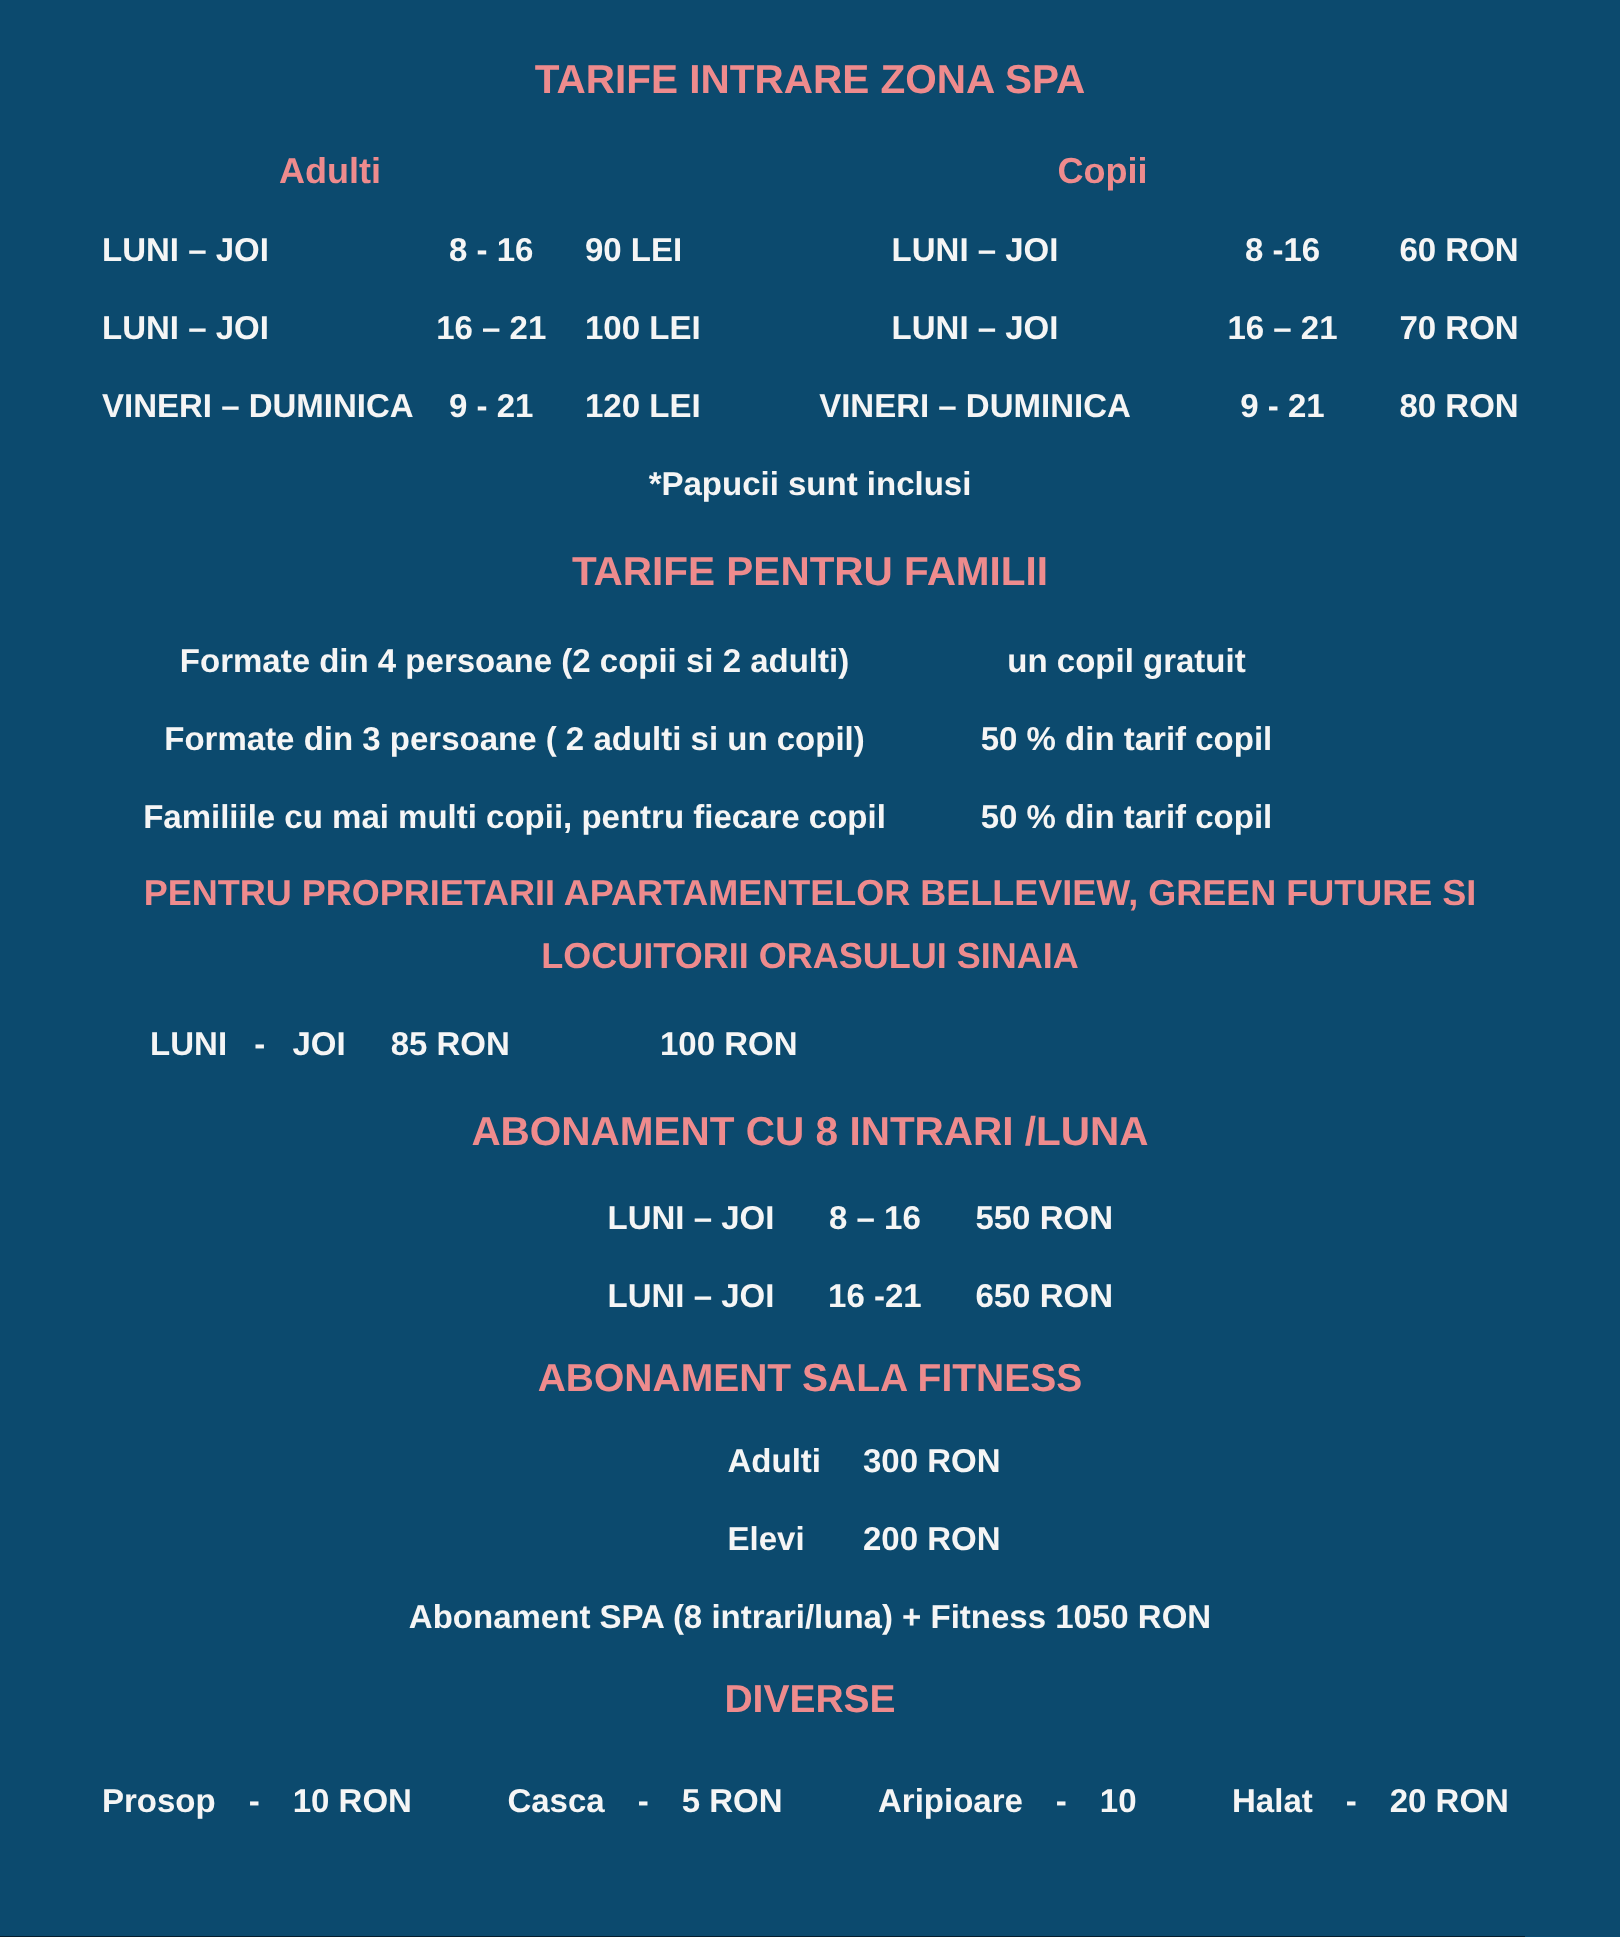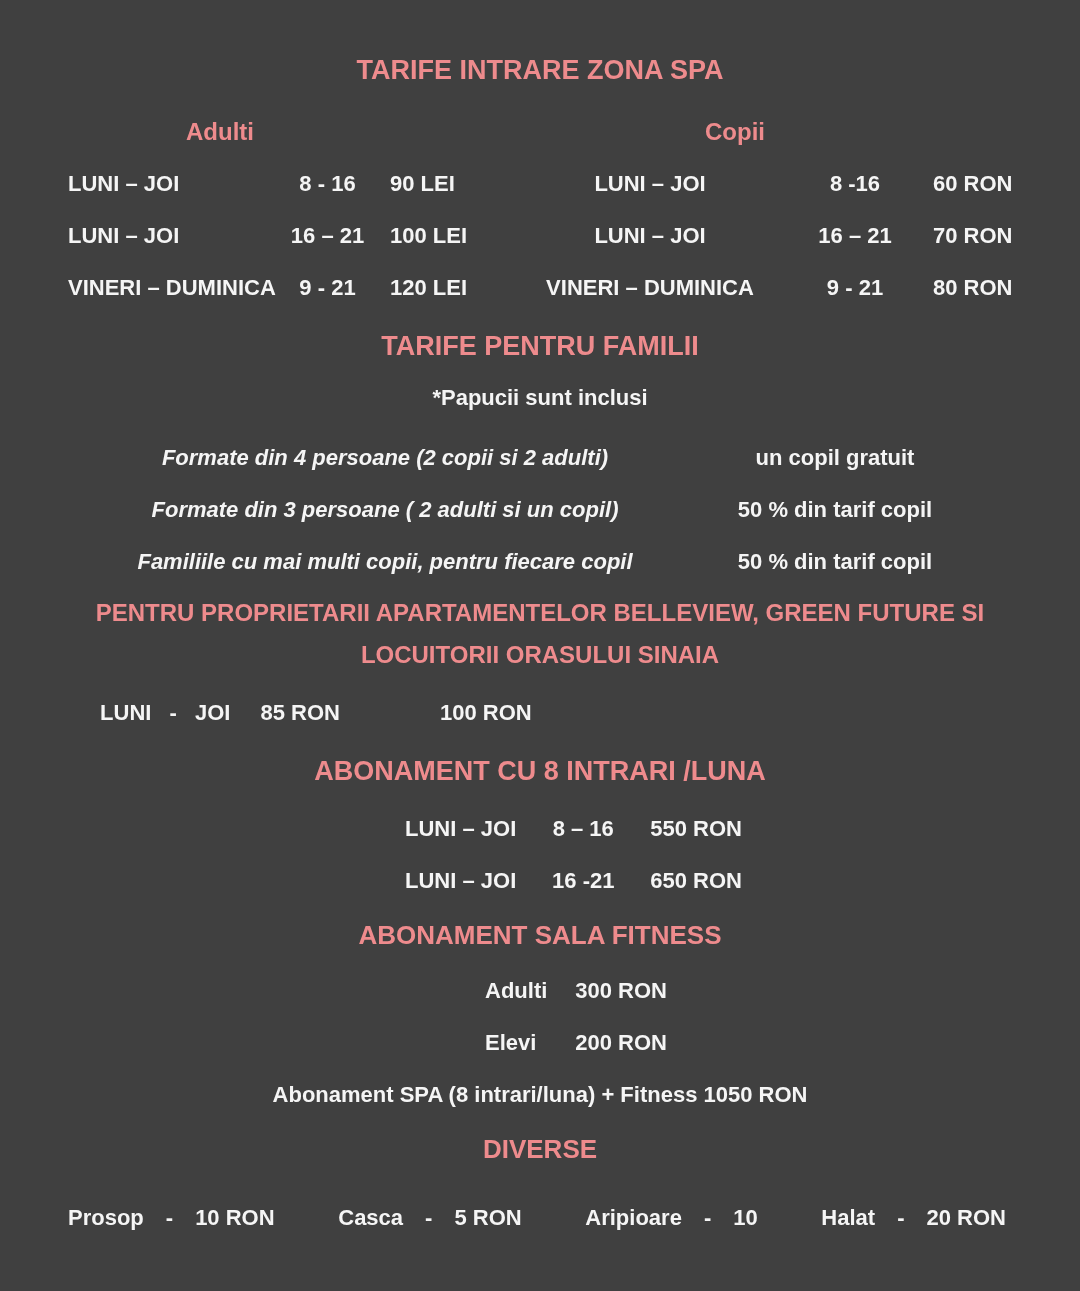--- a/index.html
+++ b/index.html
@@ -1,26 +1,26 @@
 <!DOCTYPE html>
 <html><head>
 <meta charset="utf-8">
 <style>
   html,body{margin:0;padding:0;background:#000;}
   .page{
     position:relative;
     width:1080px;height:1291px;
-    background:#404040;
+    background:#0c4a6e;
     font-family:"Liberation Sans",sans-serif;
     font-weight:700;
     color:#f5f5f5;
     font-size:22px;
     overflow:hidden;
     box-sizing:border-box;
-    padding-top:44px;
+    padding-top:27px;
   }
   .line{height:52px;display:flex;align-items:center;}
   .accent{color:#ee8b8d;}
   .center{justify-content:center;text-align:center;}
 
   .title-main{font-size:27px;justify-content:center;}
   .sect-title{font-size:27px;justify-content:center;}
   .sect-title-sm{font-size:26px;justify-content:center;}
 
   
@@ -35,21 +35,21 @@
   .lhalf .hours{width:95px;text-align:center;}
   .lhalf .price{margin-left:15px;}
   .rhalf{width:540px;display:flex;align-items:center;}
   .rhalf .days{width:220px;text-align:center;}
   .rhalf .hours{width:120px;text-align:center;margin-left:35px;}
   .rhalf .price{margin-left:18px;}
 
   
   .fam-title{margin-top:6px;}
   .fam-row1{margin-top:8px;}
-  .fdesc{width:770px;text-align:center;font-style:italic;}
+  .fdesc{width:686px;text-align:center;}
   .fprice{width:270px;margin-left:-70px;text-align:center;}
 
   
   .res-title{
     margin-top:4px;
     height:84px;
     display:flex;align-items:center;justify-content:center;
     text-align:center;
     font-size:24px;line-height:42px;
   }
@@ -120,23 +120,23 @@
       <span class="hours">9 - 21</span>
       <span class="price">120 LEI</span>
     </div>
     <div class="rhalf">
       <span class="days">VINERI – DUMINICA</span>
       <span class="hours">9 - 21</span>
       <span class="price">80 RON</span>
     </div>
   </div>
 
+  <div class="line center">*Papucii sunt inclusi</div>
+
   <div class="line sect-title accent fam-title">TARIFE PENTRU FAMILII</div>
-
-  <div class="line center">*Papucii sunt inclusi</div>
 
   <div class="line fam-row1">
     <div class="fdesc">Formate din 4 persoane (2 copii si 2 adulti)</div>
     <div class="fprice">un copil gratuit</div>
   </div>
   <div class="line">
     <div class="fdesc">Formate din 3 persoane ( 2 adulti si un copil)</div>
     <div class="fprice">50 % din tarif copil</div>
   </div>
   <div class="line">

